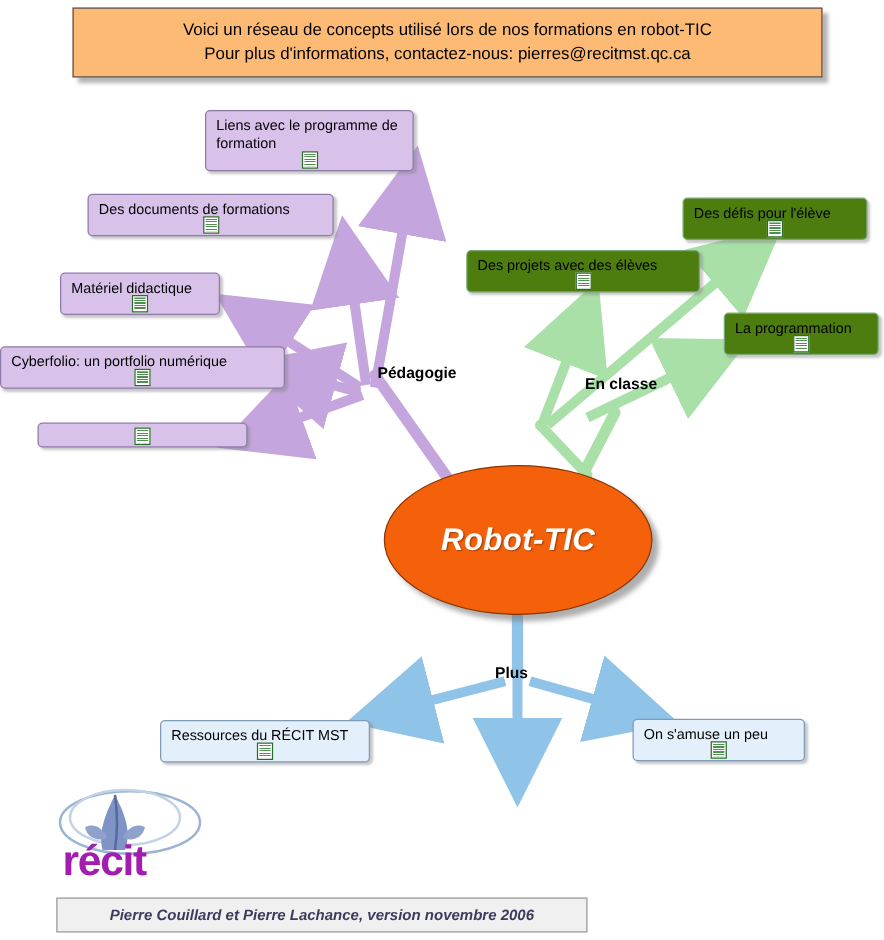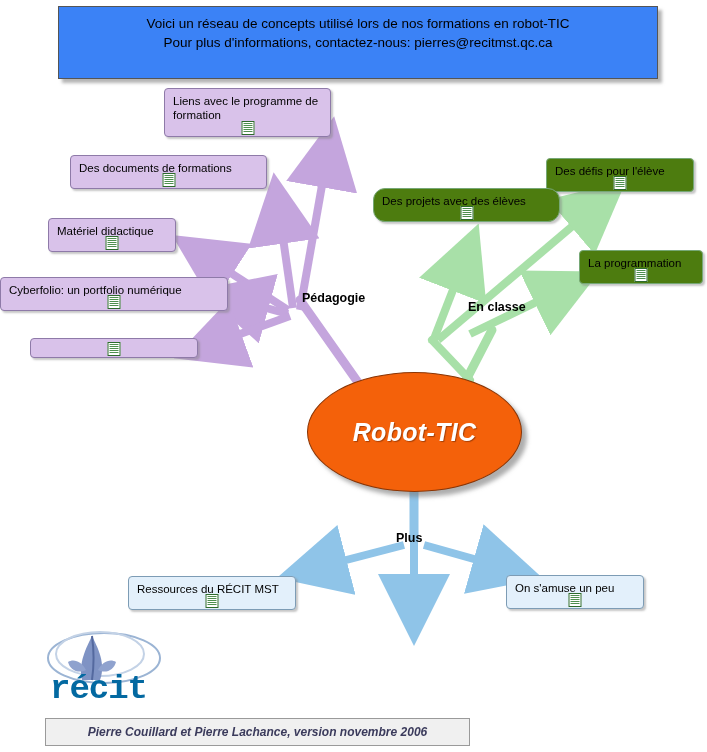--- a/index.html
+++ b/index.html
@@ -28,24 +28,24 @@
     pointer-events: none;
   }
 
   
   .banner {
     position: absolute;
     left: 58px;
     top: 6px;
     width: 600px;
     box-sizing: border-box;
-    background: #3b82f6;
+    background: #fdba74;
     border: 1px solid #555;
     box-shadow: 4px 4px 3px rgba(120,120,120,0.55);
-    padding: 7px 10px 26px 10px;
+    padding: 7px 10px 9px 10px;
     text-align: center;
     font-size: 13.5px;
     color: #000;
     line-height: 1.42;
   }
 
   
   .node {
     position: absolute;
     box-sizing: border-box;
@@ -141,22 +141,22 @@
     top: 628px;
     width: 128px;
     height: 82px;
   }
   .logo-text {
     position: absolute;
     left: 8px;
     top: 42px;
     font-size: 34px;
     font-weight: bold;
-    color: #0369a1;
-    font-family: Liberation Mono, monospace;
+    color: #a21caf;
+    font-family: Liberation Sans, sans-serif;
     letter-spacing: -1px;
   }
 </style>
 </head>
 <body>
 
 <div id="canvas">
 
   <svg class="arrows" viewBox="0 0 707 752">
     <defs>
@@ -223,21 +223,21 @@
 
   <div class="node purple" style="left:30px; top:338px; width:168px;">
     <span class="doc-icon"></span>
   </div>
 
   <div class="node green" style="left:546px; top:158px; width:148px;">
     <span class="label">Des défis pour l'élève</span>
     <span class="doc-icon"></span>
   </div>
 
-  <div class="node green" style="left:373px; top:188px; width:187px;border-radius:12px;">
+  <div class="node green" style="left:373px; top:200px; width:187px;">
     <span class="label">Des projets avec des élèves</span>
     <span class="doc-icon"></span>
   </div>
 
   <div class="node green" style="left:579px; top:250px; width:124px;">
     <span class="label">La programmation</span>
     <span class="doc-icon"></span>
   </div>
 
   <div class="node blue" style="left:128px; top:576px; width:168px;">

